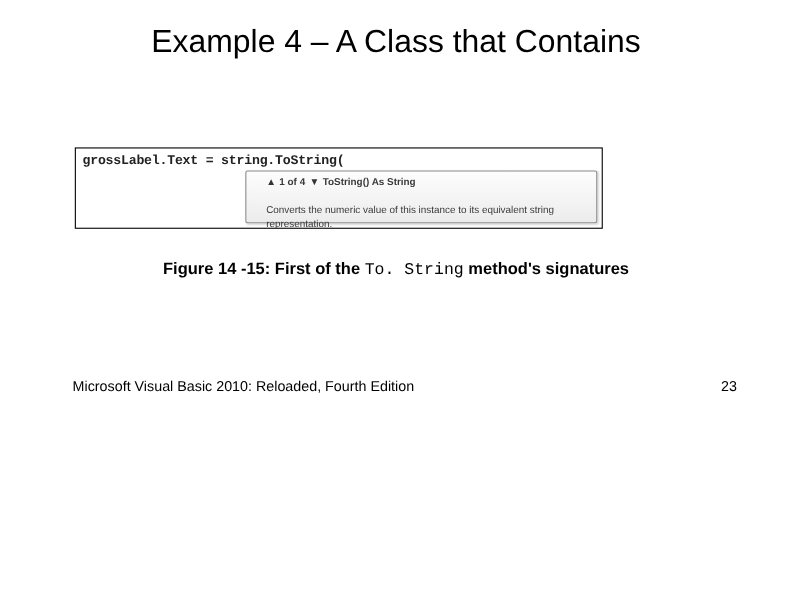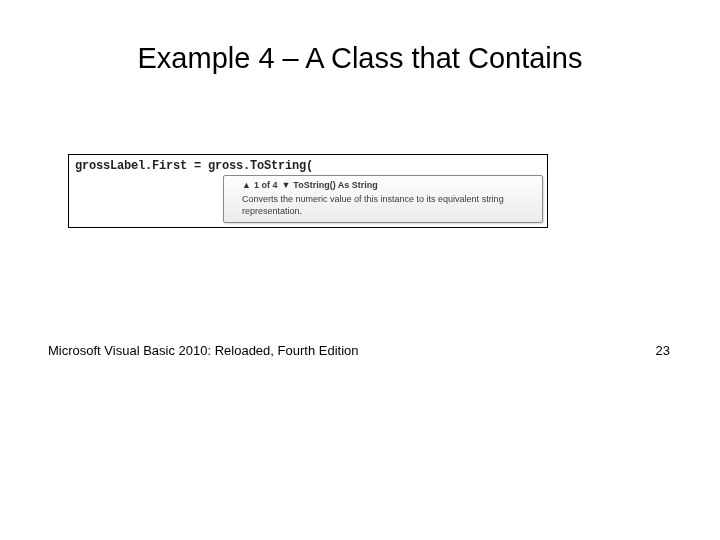--- a/index.html
+++ b/index.html
@@ -1,21 +1,21 @@
 <!DOCTYPE html>
 <html><head>
 <meta charset="utf-8">
 <style>
   * { box-sizing: border-box; margin: 0; padding: 0; }
   html, body { width: 720px; height: 540px; background: #fff; font-family: Arial, Helvetica, sans-serif; color: #000; }
   .slide {
     width: 720px;
     height: 382px;
     position: relative;
-    padding: 36px 50px 20px 50px;
+    padding: 16px 50px 20px 50px;
   }
   .title {
     font-size: 29px;
     font-weight: 400;
     text-align: center;
     line-height: 1.25;
     margin-top: 4px;
     color: #000;
   }
   .fig-wrap {
@@ -49,32 +49,32 @@
     border-radius: 2px;
     box-shadow: 1px 1px 2px rgba(0,0,0,0.15);
     padding: 4px 6px 4px 18px;
     font-size: 9px;
     color: #3a3a3a;
     line-height: 1.3;
     filter: blur(0.35px);
   }
   .tooltip .sigline { display: flex; align-items: center; gap: 4px; font-weight: 700; }
   .tooltip .sigline .arrows { font-weight: 700; color: #333; letter-spacing: -1px; }
-  .tooltip .desc { font-weight: 400; margin-top: 2px; }
+  .tooltip .desc { font-weight: 400; margin-top: 14px; }
   .caption {
     margin-top: 28px;
     text-align: center;
     font-size: 15px;
     font-weight: 700;
     color: #000;
   }
   .caption .mono { font-family: "Courier New", monospace; font-weight: 400; }
   .footer {
     position: absolute;
-    left: 48px;
+    left: 66px;
     right: 50px;
     bottom: 24px;
     display: flex;
     justify-content: space-between;
     align-items: baseline;
     font-size: 13px;
     color: #000;
     gap: 40px;
   }
 </style>
@@ -82,32 +82,35 @@
 <body>
 
 <div class="slide">
 
   <h1 class="title">
     <span>Example 4 – A Class that Contains</span><br>
   </h1>
 
   <div class="fig-wrap">
     <div class="codebox">
-      <div class="codeline">grossLabel.First = gross.ToString(</div>
+      <div class="codeline">grossLabel.Text = string.ToString(</div>
       <div class="tooltip">
         <div class="sigline">
           <span class="arrows">▲</span>
           <span>1 of 4</span>
           <span class="arrows">▼</span>
           <span>ToString() As String</span>
         </div>
         <div class="desc">Converts the numeric value of this instance to its equivalent string representation.</div>
       </div>
     </div>
 
+    <div class="caption">
+      <span>Figure 14 -15: First of the </span><span class="mono">To. String</span><span> method's signatures</span>
+    </div>
   </div>
 
   <div class="footer">
     <span>Microsoft Visual Basic 2010: Reloaded, Fourth Edition</span>
     <span>23</span>
   </div>
 
 </div>
 
 </body></html>

